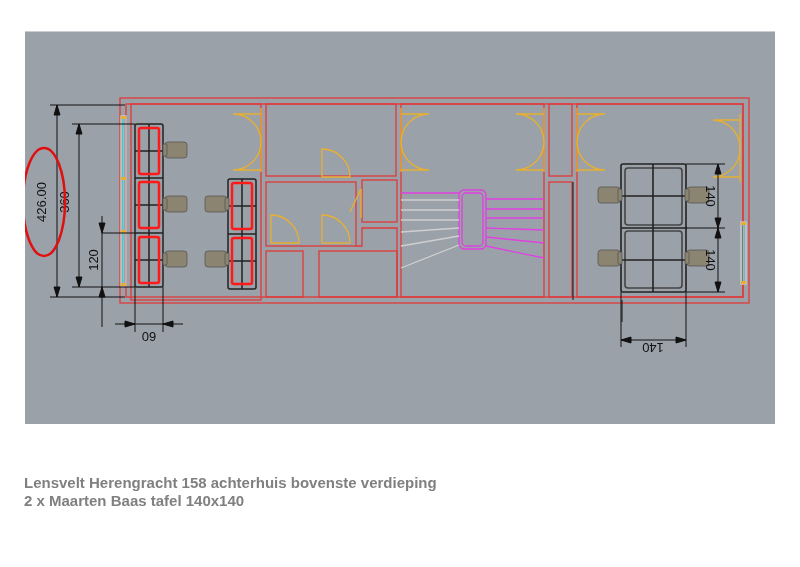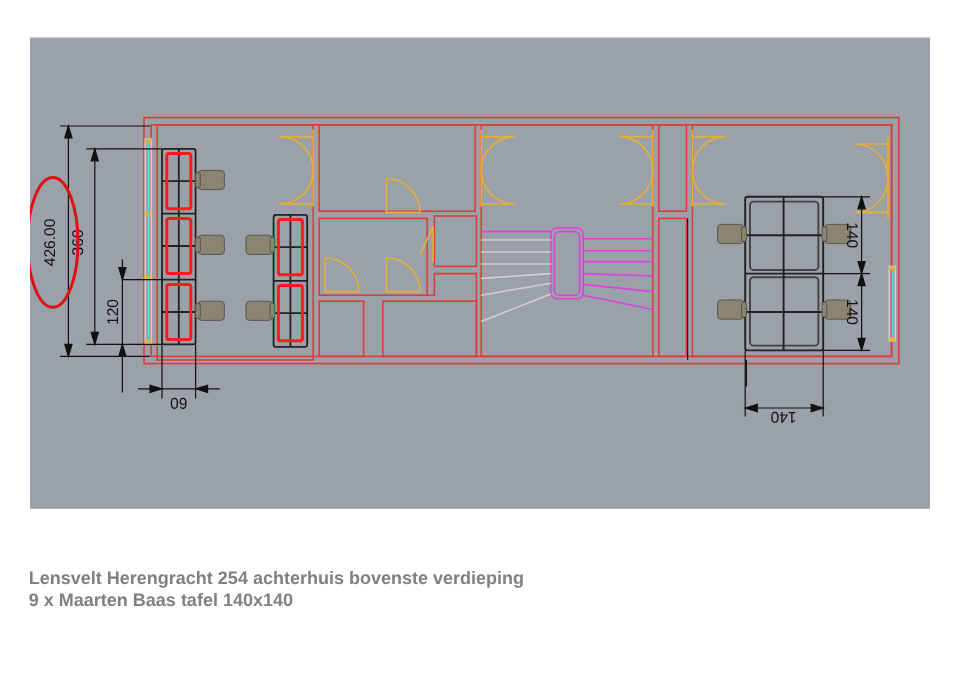--- a/index.html
+++ b/index.html
@@ -225,15 +225,15 @@
   <text class="dimtext" transform="translate(124,300) rotate(180)" text-anchor="middle">60</text>
   <text class="dimtext" transform="translate(681,164) rotate(90)" text-anchor="middle">140</text>
   <text class="dimtext" transform="translate(681,228) rotate(90)" text-anchor="middle">140</text>
   <text class="dimtext" transform="translate(628,311) rotate(180)" text-anchor="middle">140</text>
 
   <ellipse cx="19" cy="170" rx="21" ry="54" fill="none" stroke="#e01010" stroke-width="2.5"></ellipse>
 </svg>
 </div>
 
 <div class="caption">
-  <div>Lensvelt Herengracht 254 achterhuis bovenste verdieping</div>
-  <div>9 x Maarten Baas tafel 140x140</div>
+  <div>Lensvelt Herengracht 158 achterhuis bovenste verdieping</div>
+  <div>2 x Maarten Baas tafel 140x140</div>
 </div>
 
 </body></html>

